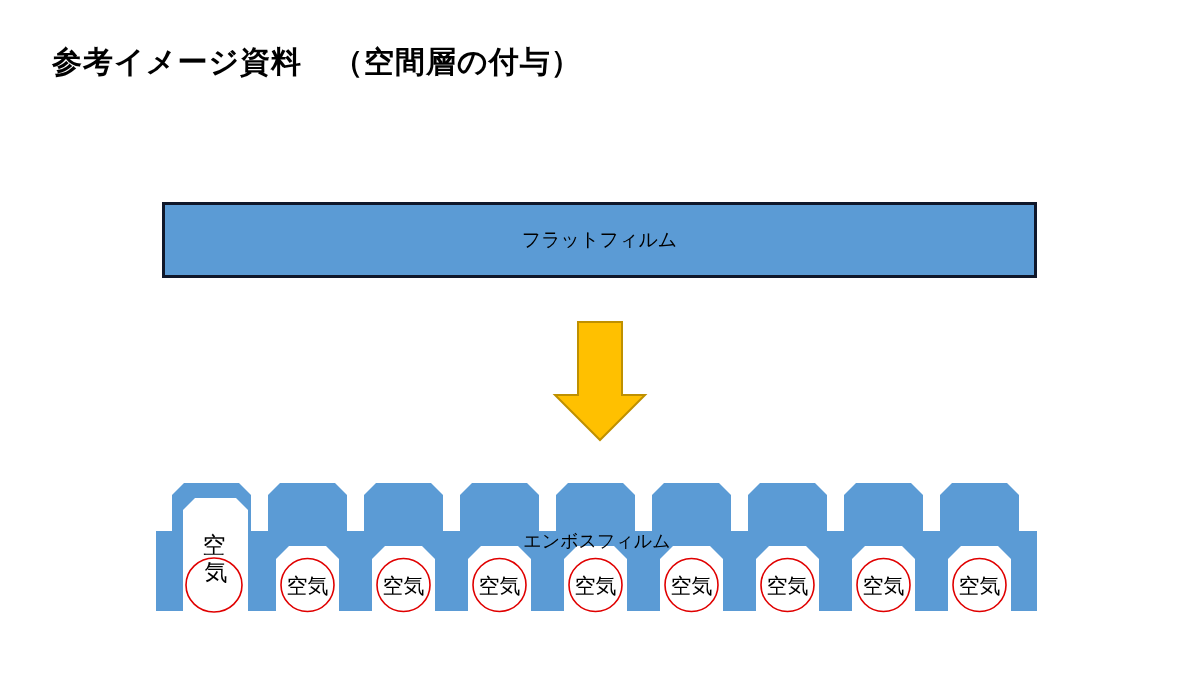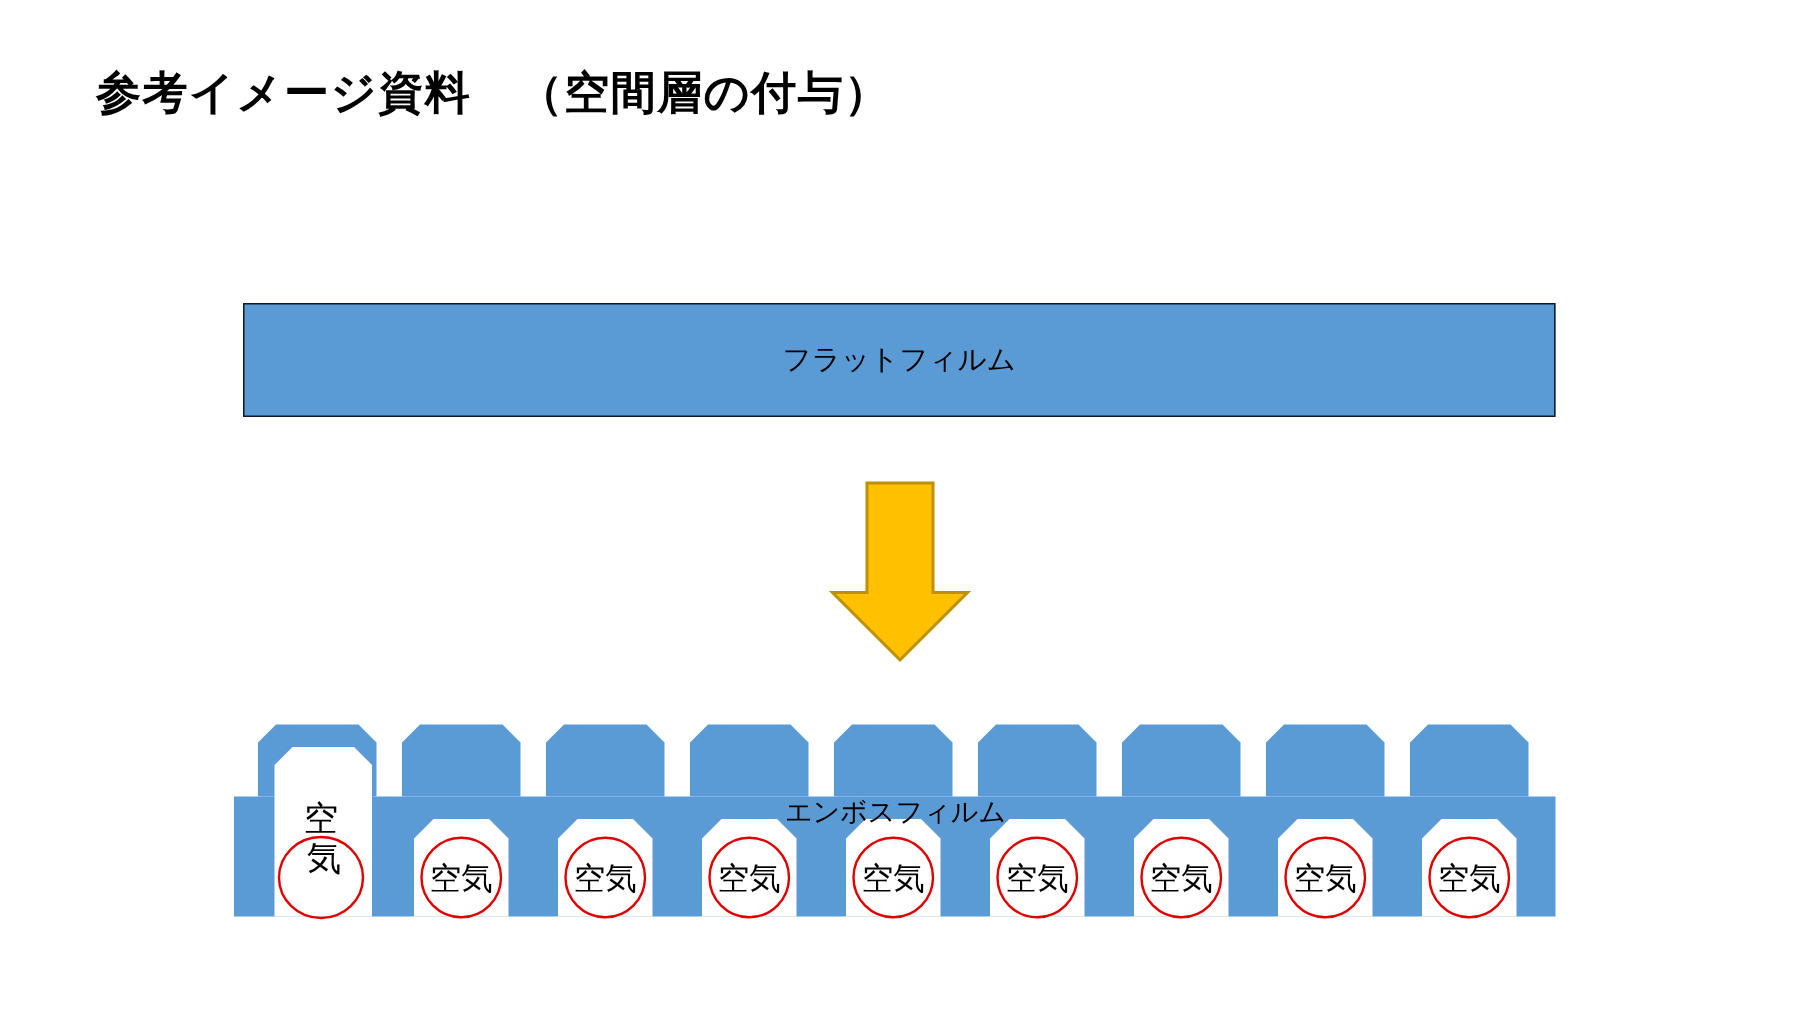--- a/index.html
+++ b/index.html
@@ -5,33 +5,33 @@
   html,body{margin:0;padding:0;background:#ffffff;}
   .slide{
     position:relative;
     width:1200px;height:675px;
     background:#ffffff;
     overflow:hidden;
     font-family:"Liberation Sans",sans-serif;
   }
   .slide-title{
     position:absolute;
-    left:64px;top:42px;
+    left:52px;top:42px;
     font-size:30px;
     font-weight:bold;
     color:#000000;
     letter-spacing:1px;
     white-space:nowrap;
   }
   .flat-film{
     position:absolute;
     left:162px;top:202px;
     width:875px;height:76px;
     background:#5B9BD5;
-    border:1px solid #0f172a;
+    border:3px solid #0f172a;
     box-sizing:border-box;
     display:flex;align-items:center;justify-content:center;
   }
   .flat-film-label{
     font-size:19px;color:#000000;white-space:nowrap;
   }
   .down-arrow{position:absolute;left:550px;top:320px;}
   .emboss{position:absolute;left:156px;top:480px;}
   .film{fill:#5B9BD5;stroke:none;}
   .pocket{fill:#ffffff;stroke:none;}

